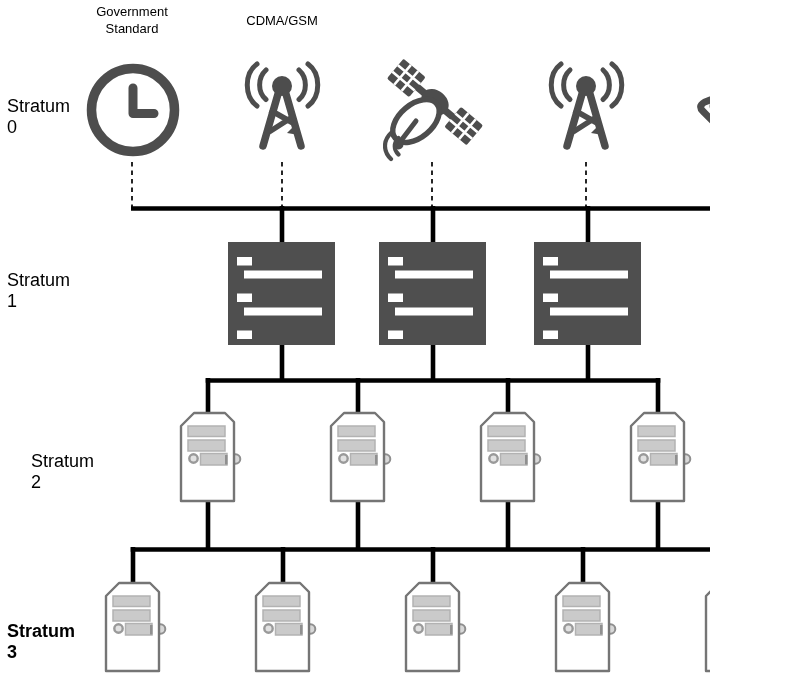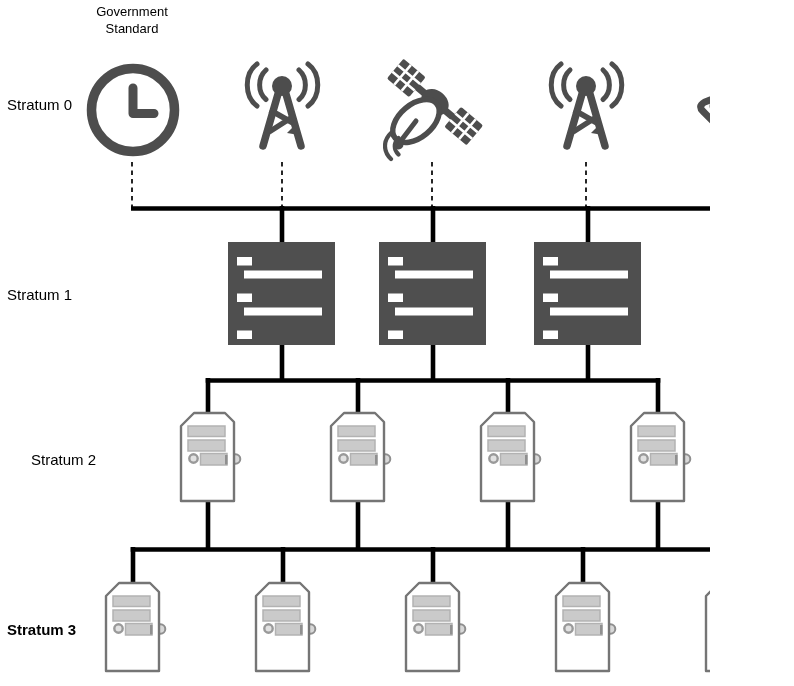--- a/index.html
+++ b/index.html
@@ -7,21 +7,21 @@
     position:relative;width:710px;height:686px;background:#fff;
     font-family:"Liberation Sans", sans-serif;color:#000;overflow:hidden;
   }
   svg{display:block;}
   .top-label{
     position:absolute;top:2px;width:104px;height:38px;
     display:flex;align-items:center;justify-content:center;
     text-align:center;font-size:13px;line-height:1.3;color:#000;
   }
   .row-label{
-    position:absolute;left:7px;width:74px;font-size:15px;color:#000;
+    position:absolute;left:7px;width:74px;font-size:18px;color:#000;
   }
   .icon{position:absolute;z-index:2;}
   #lines{position:absolute;left:0;top:0;z-index:1;}
   #defs-svg{position:absolute;width:0;height:0;}
 </style>
 </head>
 <body>
 
 <div id="stage">
 
@@ -106,23 +106,24 @@
     <path d="M208,378 V415 M358,378 V415 M508,378 V415 M658,378 V415" stroke="#000" stroke-width="4.6" fill="none"></path>
 
     <path d="M208,499 V551 M358,499 V551 M508,499 V551 M658,499 V551" stroke="#000" stroke-width="4.6" fill="none"></path>
 
     <path d="M130.7,549.5 H735.3" stroke="#000" stroke-width="4.6" fill="none"></path>
 
     <path d="M133,547 V585 M283,547 V585 M433,547 V585 M583,547 V585 M733,547 V585" stroke="#000" stroke-width="4.6" fill="none"></path>
   </svg>
 
   <div class="top-label" style="left:80px;">Government Standard</div>
+  <div class="top-label" style="left:230px;">CDMA/GSM</div>
 
   <div class="row-label" style="top:96px;">Stratum 0</div>
-  <div class="row-label" style="top:286px;">Stratum 1</div>
+  <div class="row-label" style="top:270px;">Stratum 1</div>
   <div class="row-label" style="top:451px;margin-left:24px;">Stratum 2</div>
   <div class="row-label" style="top:621px;font-weight:bold;">Stratum 3</div>
 
   <div class="icon" style="left:85px;top:62px;">
       <svg width="96" height="96">
         <use href="#ico-clock"></use>
       </svg>
     </div>
   <div class="icon" style="left:236px;top:56px;">
       <svg width="93" height="98">

